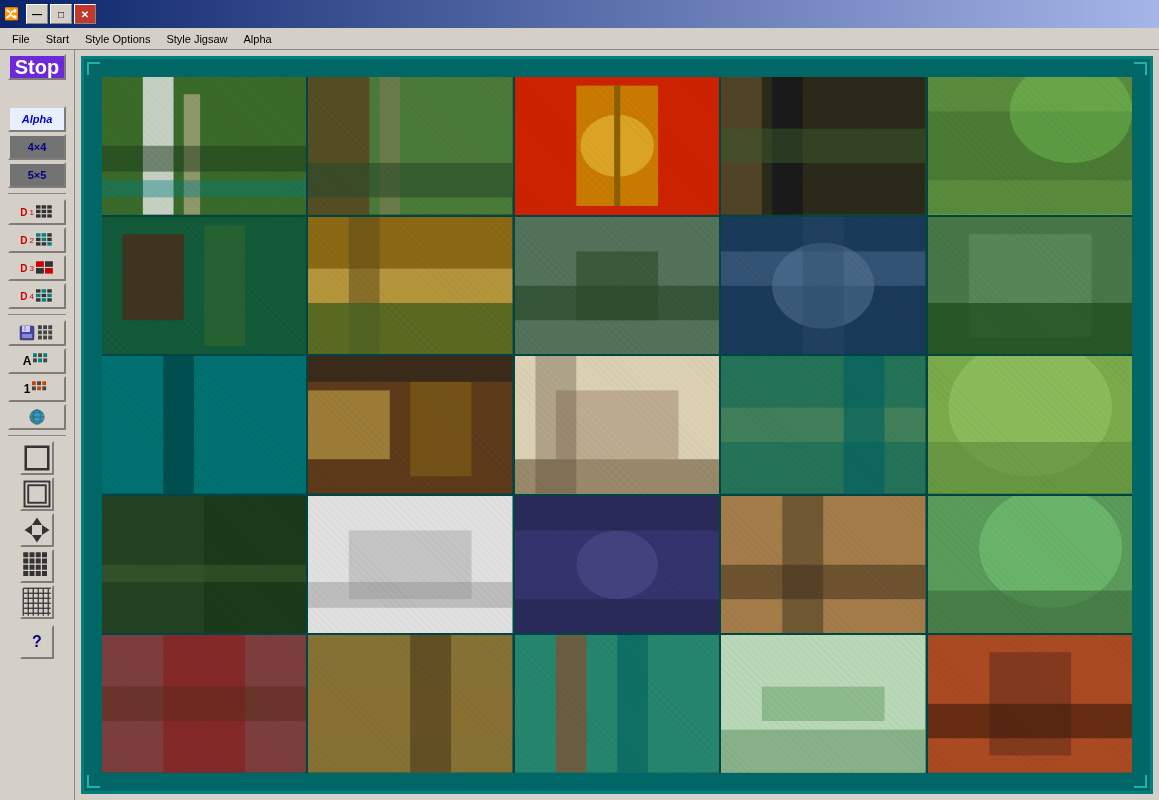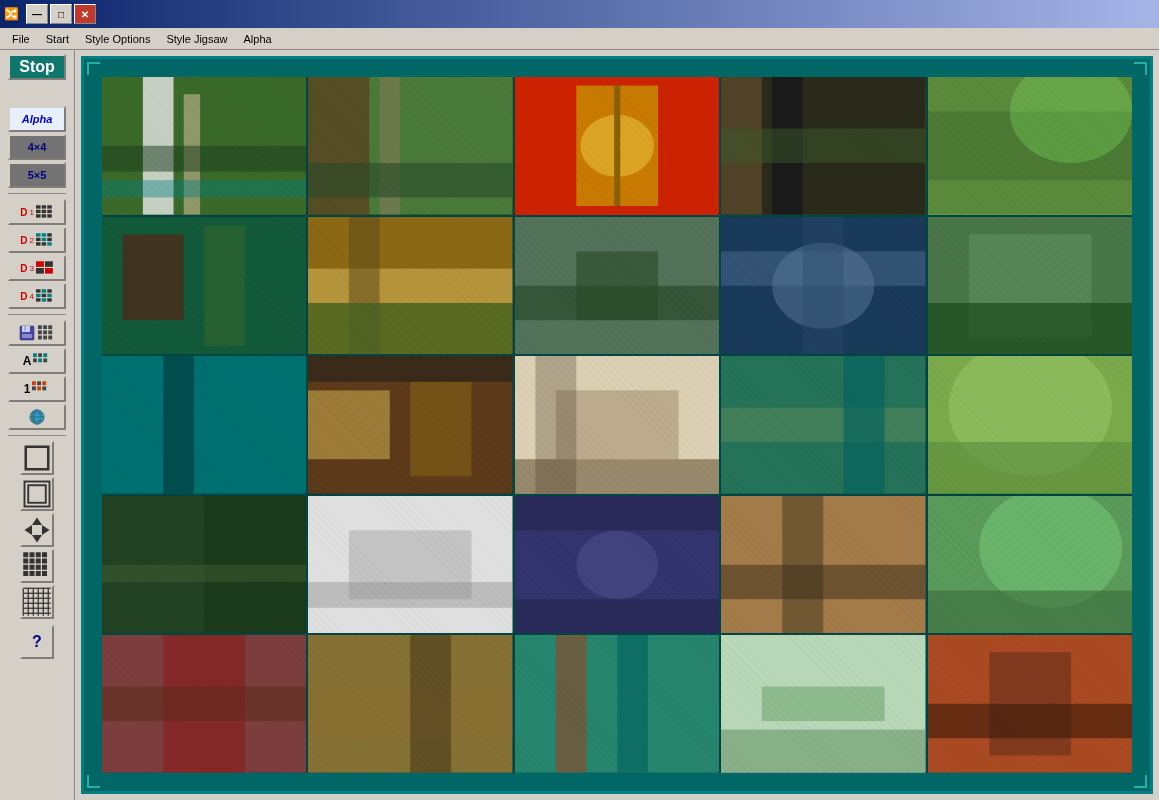--- a/index.html
+++ b/index.html
@@ -96,23 +96,23 @@
       display: flex;
       align-items: center;
       justify-content: center;
       cursor: pointer;
       border: 2px outset #d4d0c8;
       font-size: 11px;
       font-weight: bold;
     }
 
     .stop-btn {
-      background: #0f766e;
+      background: #6d28d9;
       color: white;
-      font-size: 16px;
+      font-size: 20px;
       font-weight: bold;
       border: 2px outset #d4d0c8;
     }
 
     .alpha-btn {
       background: #e8f0ff;
       color: #0000cc;
       font-size: 11px;
       font-weight: bold;
       font-style: italic;

